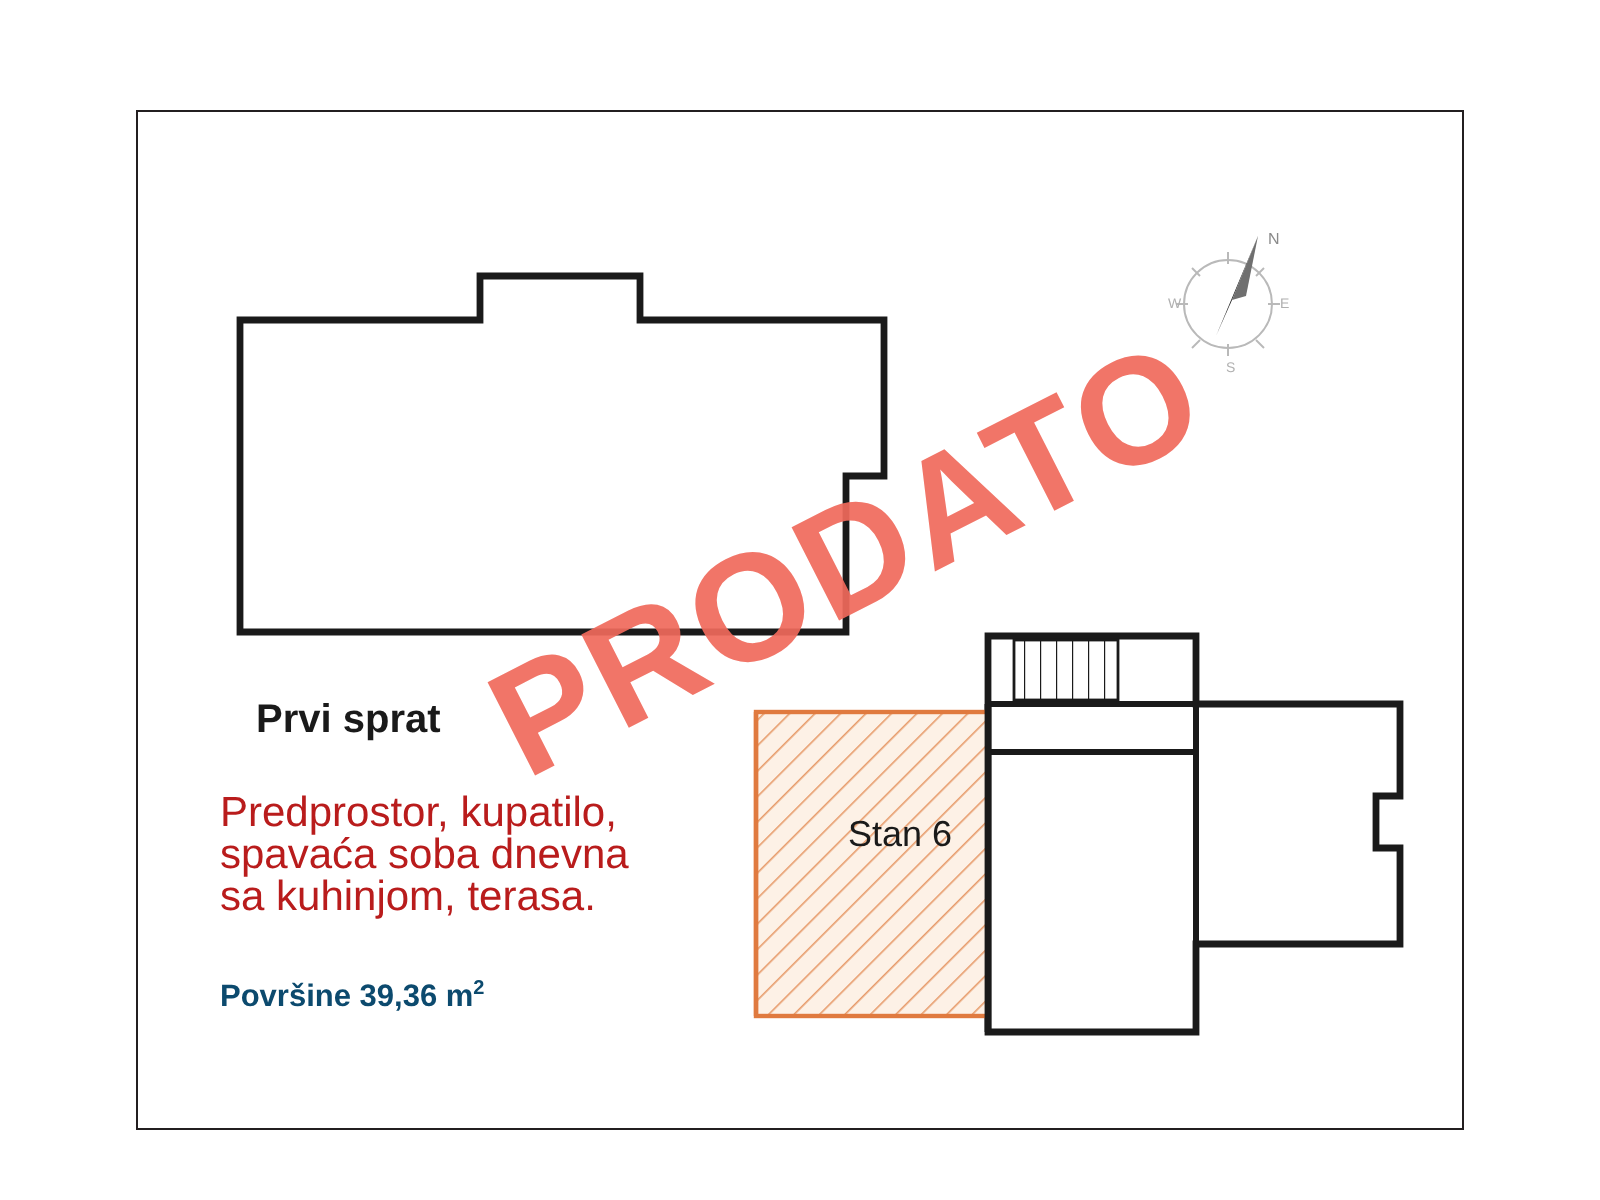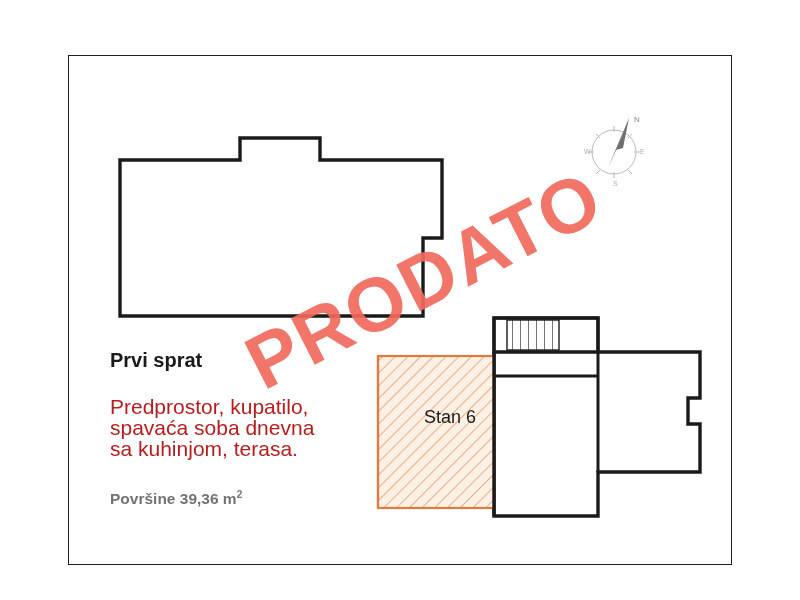--- a/index.html
+++ b/index.html
@@ -61,21 +61,21 @@
     position: absolute;
     left: 424px;
     top: 407px;
     font-size: 18px;
     color: #1a1a1a;
     white-space: nowrap;
   }
   
   #floor-title {
     position: absolute;
-    left: 110px;
+    left: 128px;
     top: 349px;
     font-size: 20px;
     font-weight: bold;
     color: #1a1a1a;
     white-space: nowrap;
   }
   #desc {
     position: absolute;
     left: 110px;
     top: 396px;
@@ -83,21 +83,21 @@
     font-size: 21px;
     line-height: 21px;
     color: #b91c1c;
   }
   #area {
     position: absolute;
     left: 110px;
     top: 489px;
     font-size: 15.5px;
     font-weight: bold;
-    color: #737373;
+    color: #0c4a6e;
     white-space: nowrap;
   }
   #area sup {
     font-size: 10px;
     vertical-align: super;
   }
   
   #stamp {
     position: absolute;
     left: 232px;

